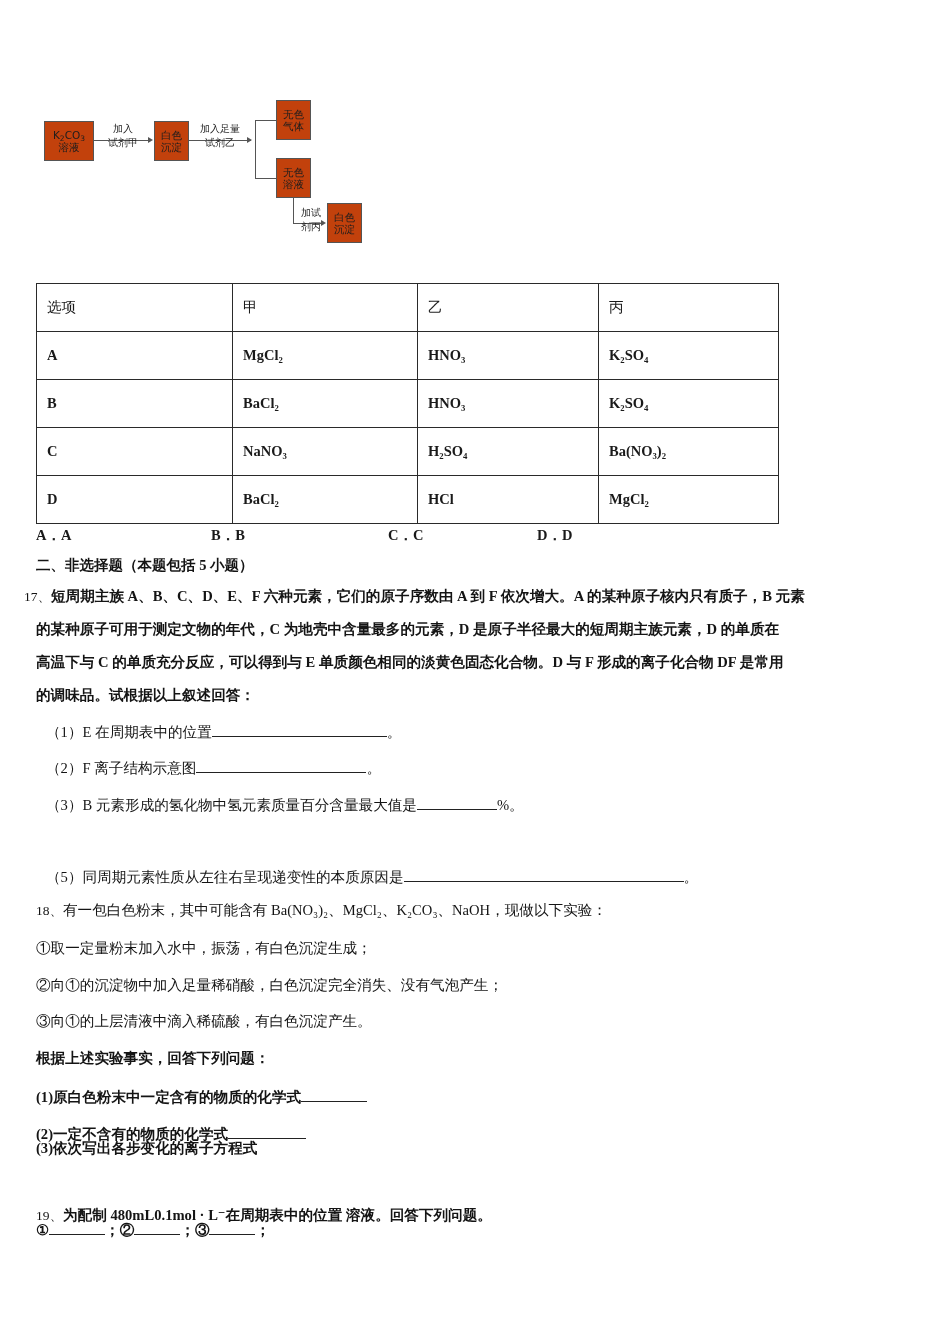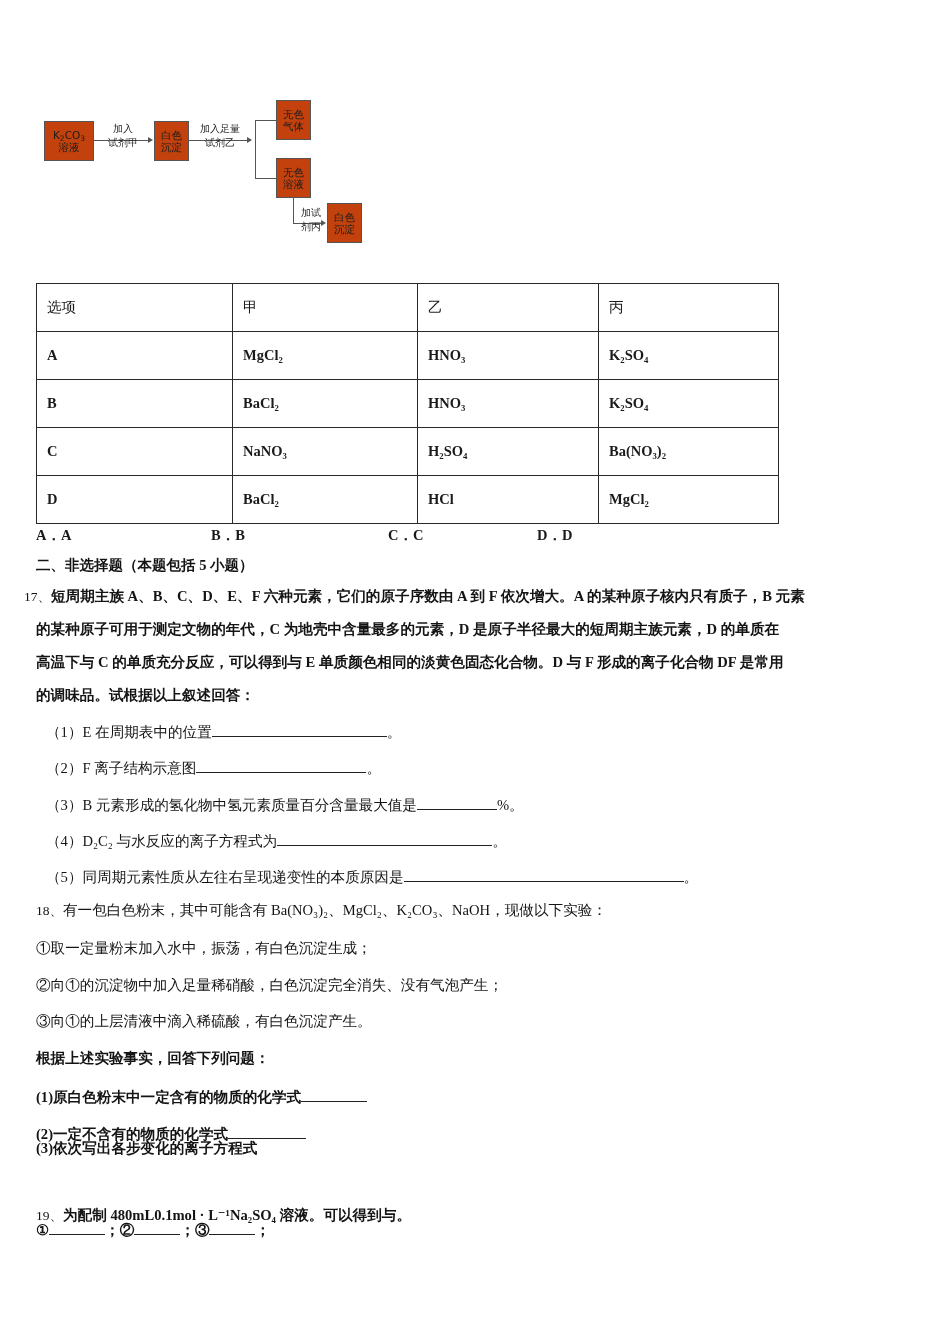--- a/index.html
+++ b/index.html
@@ -244,23 +244,20 @@
   </div>
 
   <div class="txt" style="left:46px; top:758px;">
     <span>（2）F 离子结构示意图</span><span class="ul" style="width:170px;"></span><span>。</span>
   </div>
 
   <div class="txt" style="left:46px; top:795px;">
     <span>（3）B 元素形成的氢化物中氢元素质量百分含量最大值是</span><span class="ul" style="width:80px;"></span><span>%。</span>
   </div>
 
-  <div class="txt" style="left:46px; top:831px;">
-    <span>（4）D₂C₂ 与水反应的离子方程式为</span><span class="ul" style="width:215px;"></span><span>。</span>
-  </div>
 
   <div class="txt" style="left:46px; top:867px;">
     <span>（5）同周期元素性质从左往右呈现递变性的本质原因是</span><span class="ul" style="width:280px;"></span><span>。</span>
   </div>
 
   <div class="txt" style="left:36px; top:903px;">
     <span class="num-lead">18、</span><span>有一包白色粉末，其中可能含有 Ba(NO₃)₂、MgCl₂、K₂CO₃、NaOH，现做以下实验：</span>
   </div>
   <div class="txt" style="left:36px; top:941px;">①取一定量粉末加入水中，振荡，有白色沉淀生成；</div>
   <div class="txt" style="left:36px; top:978px;">②向①的沉淀物中加入足量稀硝酸，白色沉淀完全消失、没有气泡产生；</div>
@@ -275,16 +272,16 @@
     <span>(2)一定不含有的物质的化学式</span><span class="ul" style="width:78px;"></span>
   </div>
 
   <div class="txt bold" style="left:36px; top:1140px; top:1141px;">(3)依次写出各步变化的离子方程式</div>
 
   <div class="txt bold" style="left:36px; top:1220px;">
     <span>①</span><span class="ul" style="width:56px;"></span><span>；②</span><span class="ul" style="width:46px;"></span><span>；③</span><span class="ul" style="width:46px;"></span><span>；</span>
   </div>
 
   <div class="txt" style="left:36px; top:1208px;">
-    <span class="num-lead">19、</span><span class="bold">为配制 480mL0.1mol · L⁻¹Na₂SO₄ 溶液。可以得到与。</span>
+    <span class="num-lead">19、</span><span class="bold">为配制 480mL0.1mol · L⁻在周期表中的位置 溶液。回答下列问题。</span>
   </div>
 
 </div>
 
 </body></html>

